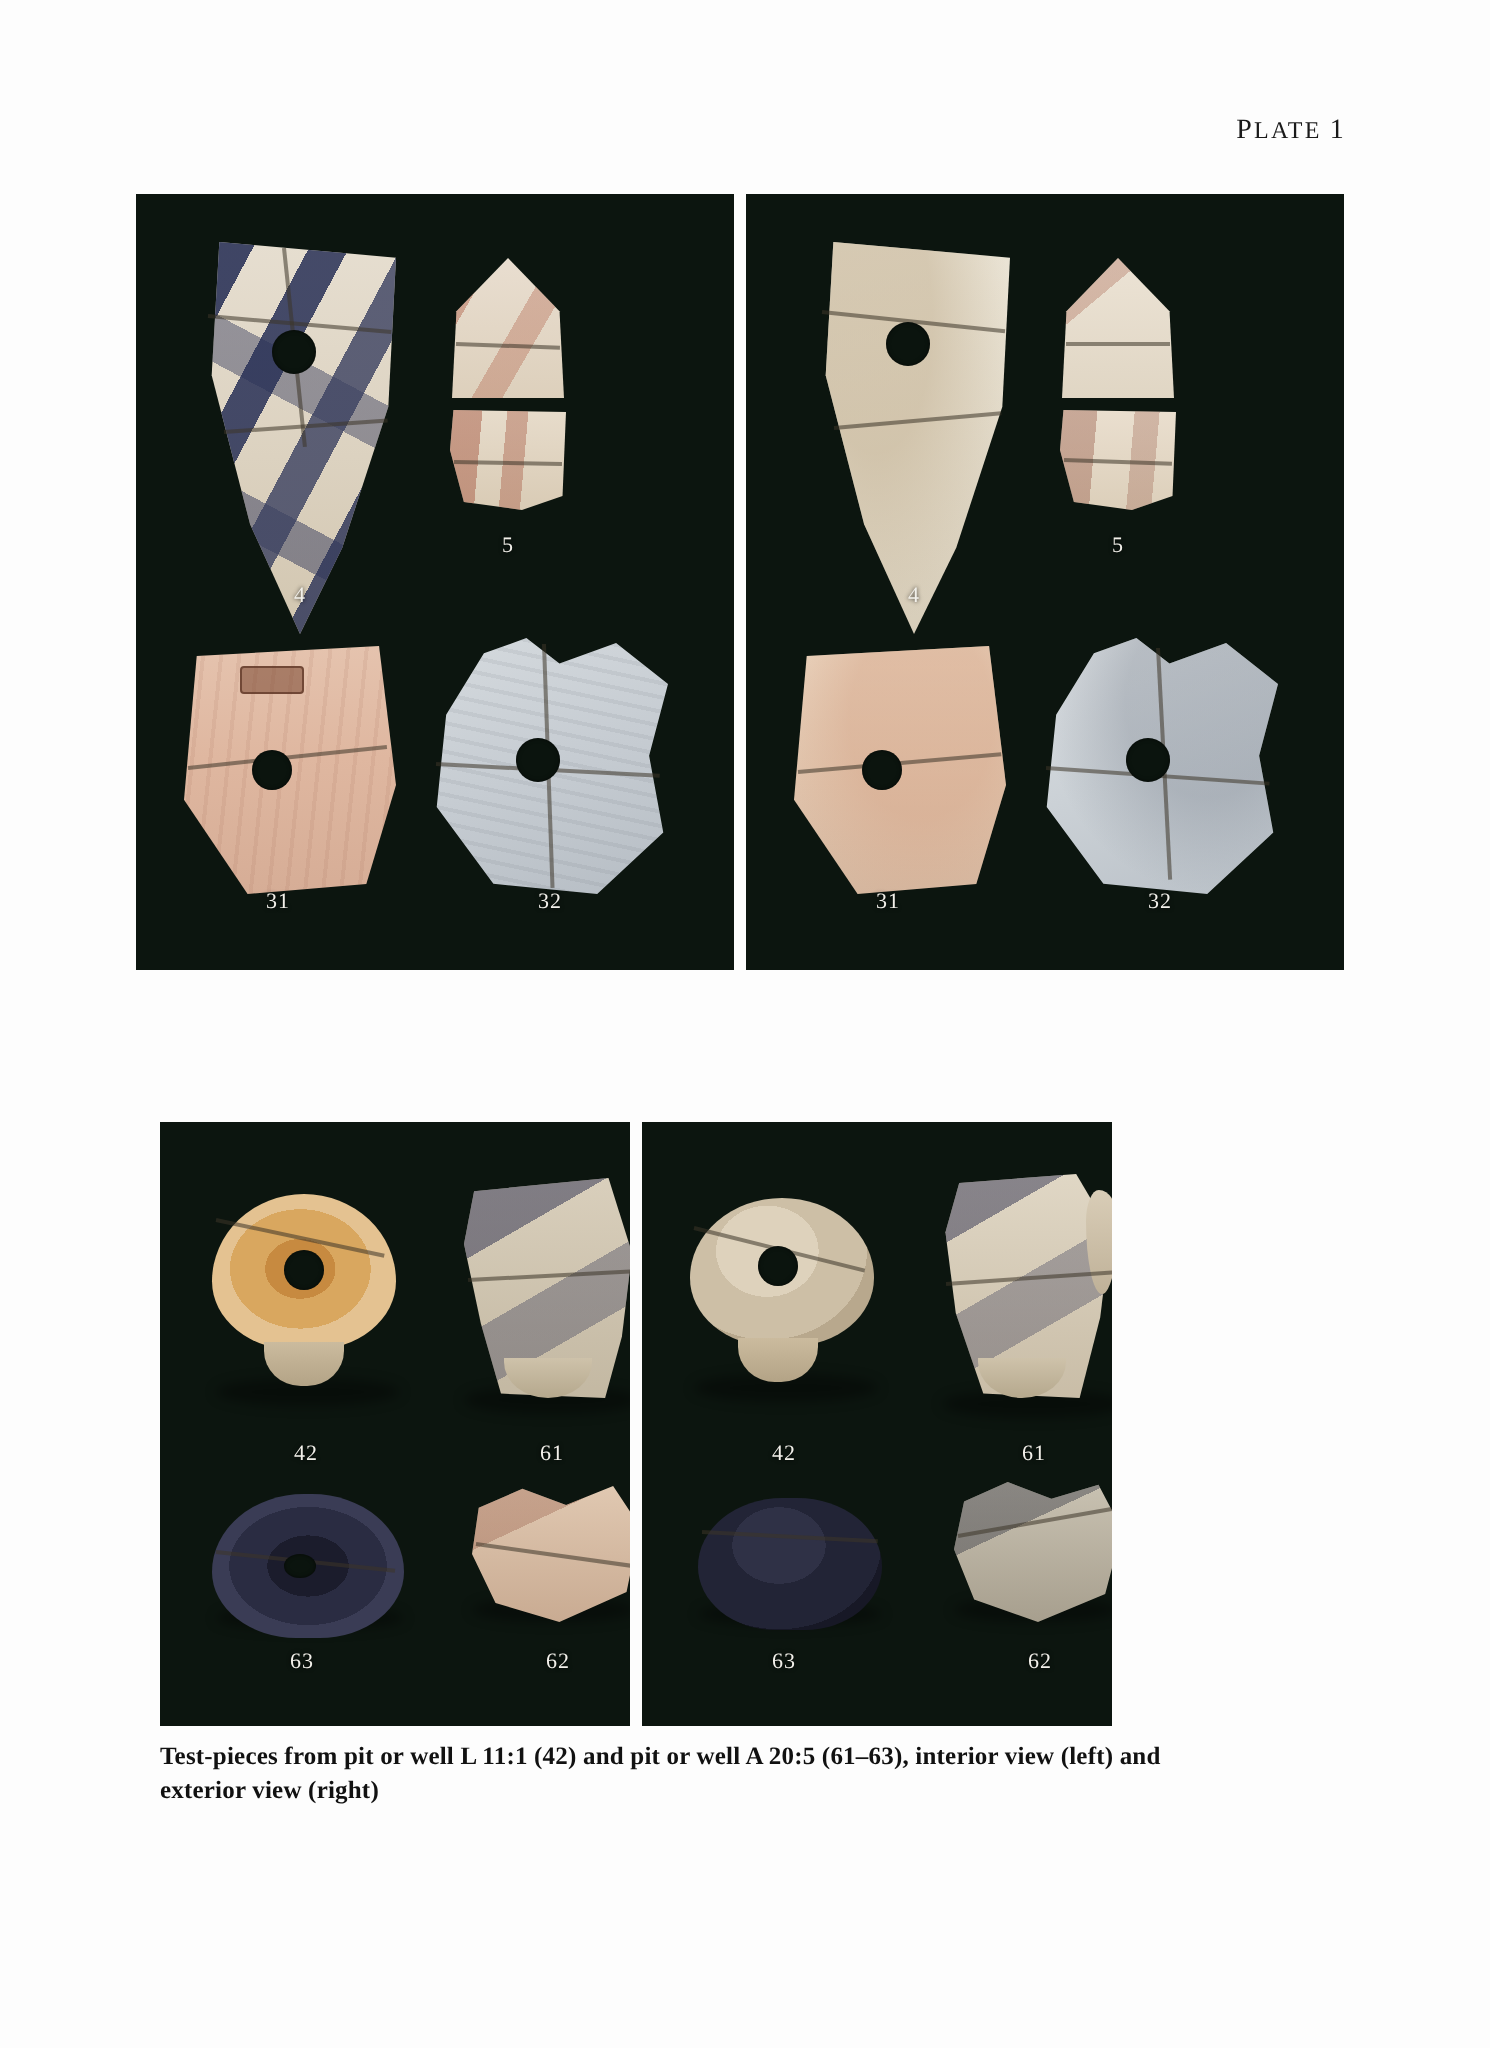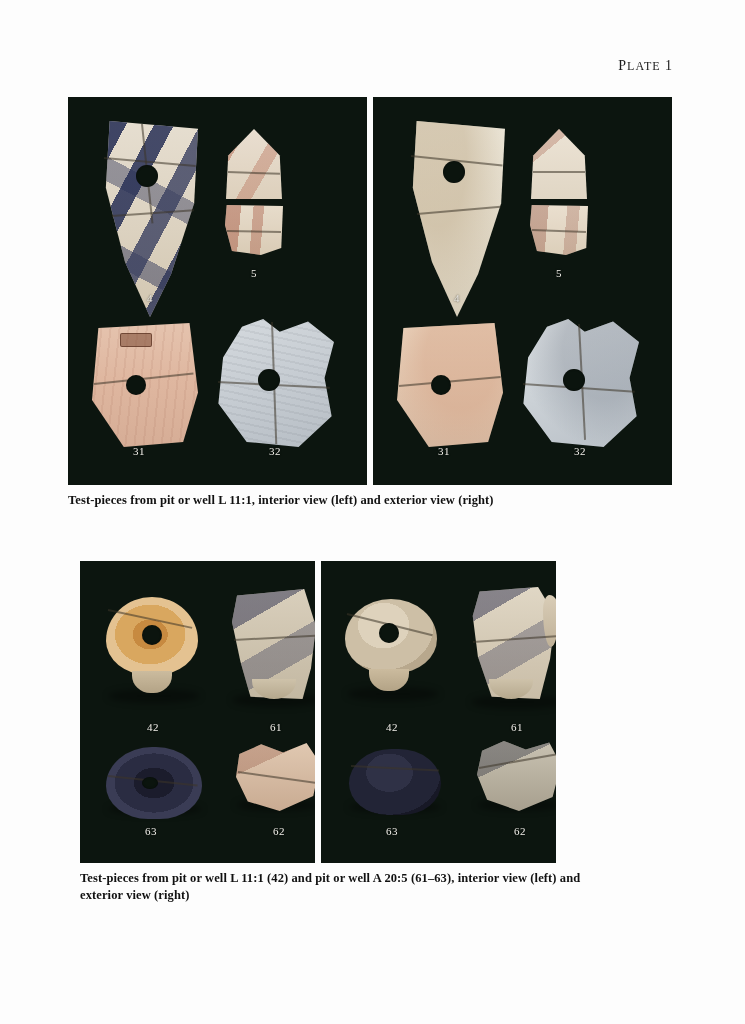--- a/index.html
+++ b/index.html
@@ -341,21 +341,20 @@
         <div class="objlabel" style="left:71px; top:348px;">31</div>
 
         <div class="sherd sherd-32 exterior" style="left:148px; top:222px;"></div>
         <div class="crack" style="left:150px; top:286px; width:112px; height:2px; transform:rotate(4deg);"></div>
         <div class="crack" style="left:206px; top:226px; width:116px; height:2px; transform:rotate(87deg);"></div>
         <div class="hole" style="left:190px; top:272px; width:22px; height:22px;"></div>
         <div class="objlabel" style="left:207px; top:348px;">32</div>
       </div>
 
     </div>
-    <div class="caption">Test-pieces from pit or well L 11:1, interior view (left) and exterior view (right)</div>
   </div>
 
   <div class="figure fig2">
     <div class="plate-row">
 
       <div class="photo">
 
         <div class="shadow" style="left:28px; top:128px; width:92px; height:14px;"></div>
         <div class="vessel bowl-42-int" style="left:26px; top:36px;"></div>
         <div class="vessel foot" style="left:52px; top:110px;"></div>

